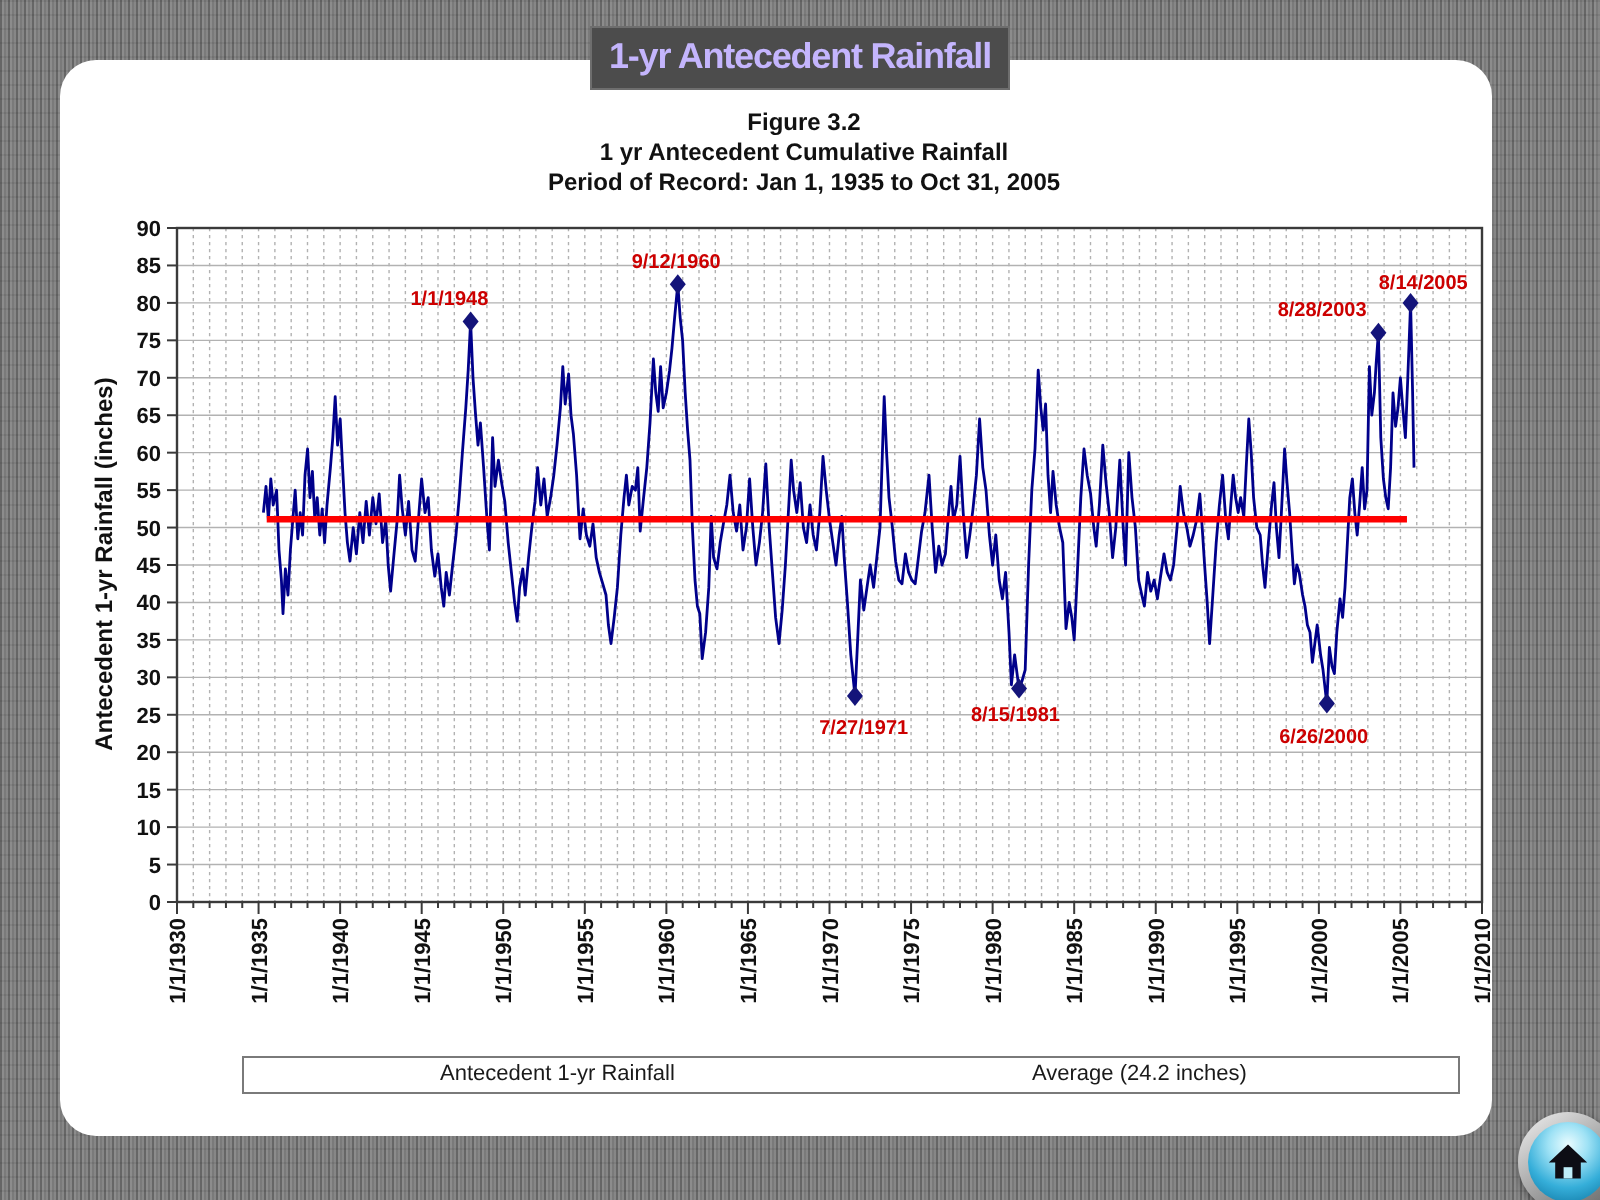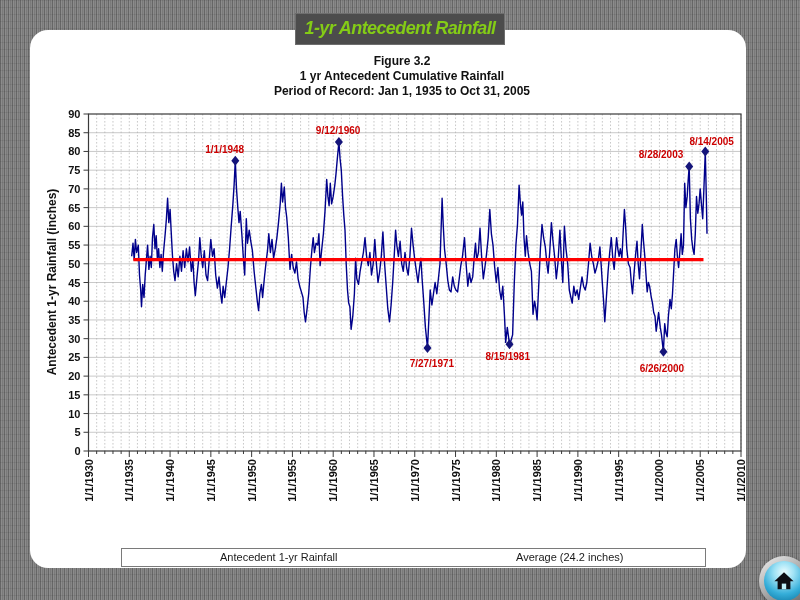--- a/index.html
+++ b/index.html
@@ -5,25 +5,25 @@
   html,body{margin:0;padding:0;}
   body{width:800px;height:600px;overflow:hidden;font-family:"Liberation Sans","DejaVu Sans",sans-serif;}
   .slide{position:relative;width:800px;height:600px;
     background-color:#7f7f7f;
     background-image:
       repeating-linear-gradient(180deg, rgba(0,0,0,0.07) 0 1px, rgba(255,255,255,0.0) 1px 7px),
       repeating-linear-gradient(90deg, rgba(0,0,0,0.20) 0 1px, rgba(255,255,255,0.10) 1px 2px, rgba(0,0,0,0.04) 2px 3px, rgba(255,255,255,0.06) 3px 4px);
   }
   .panel{position:absolute;left:30px;top:30px;width:716px;height:538px;background:#ffffff;border-radius:18px;}
   .banner{position:absolute;left:295px;top:13px;width:208px;height:30px;background:#4c4c4c;border:1px solid #6e6e6e;z-index:5;}
-  .banner-title{display:block;width:100%;line-height:28px;text-align:center;color:#84cc16;font-weight:bold;font-size:18px;letter-spacing:-0.6px;font-style:italic;}
+  .banner-title{display:block;width:100%;line-height:28px;text-align:center;color:#c4b5fd;font-weight:bold;font-size:18px;letter-spacing:-0.6px;}
   .titles{position:absolute;left:2px;top:54px;width:800px;text-align:center;z-index:2;}
   .titles div{font-weight:bold;font-size:12px;color:#111;line-height:15px;}
   .chart-svg{position:absolute;left:0;top:0;width:800px;height:600px;z-index:1;}
-  .legend{position:absolute;left:121px;top:548px;width:583px;height:17px;background:#fff;border:1px solid #7a7a7a;z-index:2;}
+  .legend{position:absolute;left:121px;top:528px;width:583px;height:17px;background:#fff;border:1px solid #7a7a7a;z-index:2;padding-left:24px;}
   .legend .swatch-blue{position:absolute;left:71px;top:8px;width:22px;height:2px;}
   .legend .swatch-red{position:absolute;left:364px;top:7px;width:25px;height:4px;}
   .legend .lbl{position:absolute;top:2px;font-size:11px;color:#1a1a1a;white-space:nowrap;}
   .legend .lbl1{left:98px;}
   .legend .lbl2{left:394px;}
   .home-btn{position:absolute;left:759px;top:556px;width:50px;height:50px;border-radius:50%;
     background:linear-gradient(145deg,#f2f2f2 0%,#bdbdbd 35%,#8a8a8a 70%,#636363 100%);
     box-shadow:1px 2px 4px rgba(0,0,0,0.45);display:flex;align-items:center;justify-content:center;z-index:6;cursor:pointer;}
   .home-inner{width:40px;height:40px;border-radius:50%;
     background:radial-gradient(circle at 50% 28%, #eafcff 0%, #9fe2f5 28%, #35aed9 62%, #0a6f9b 100%);

